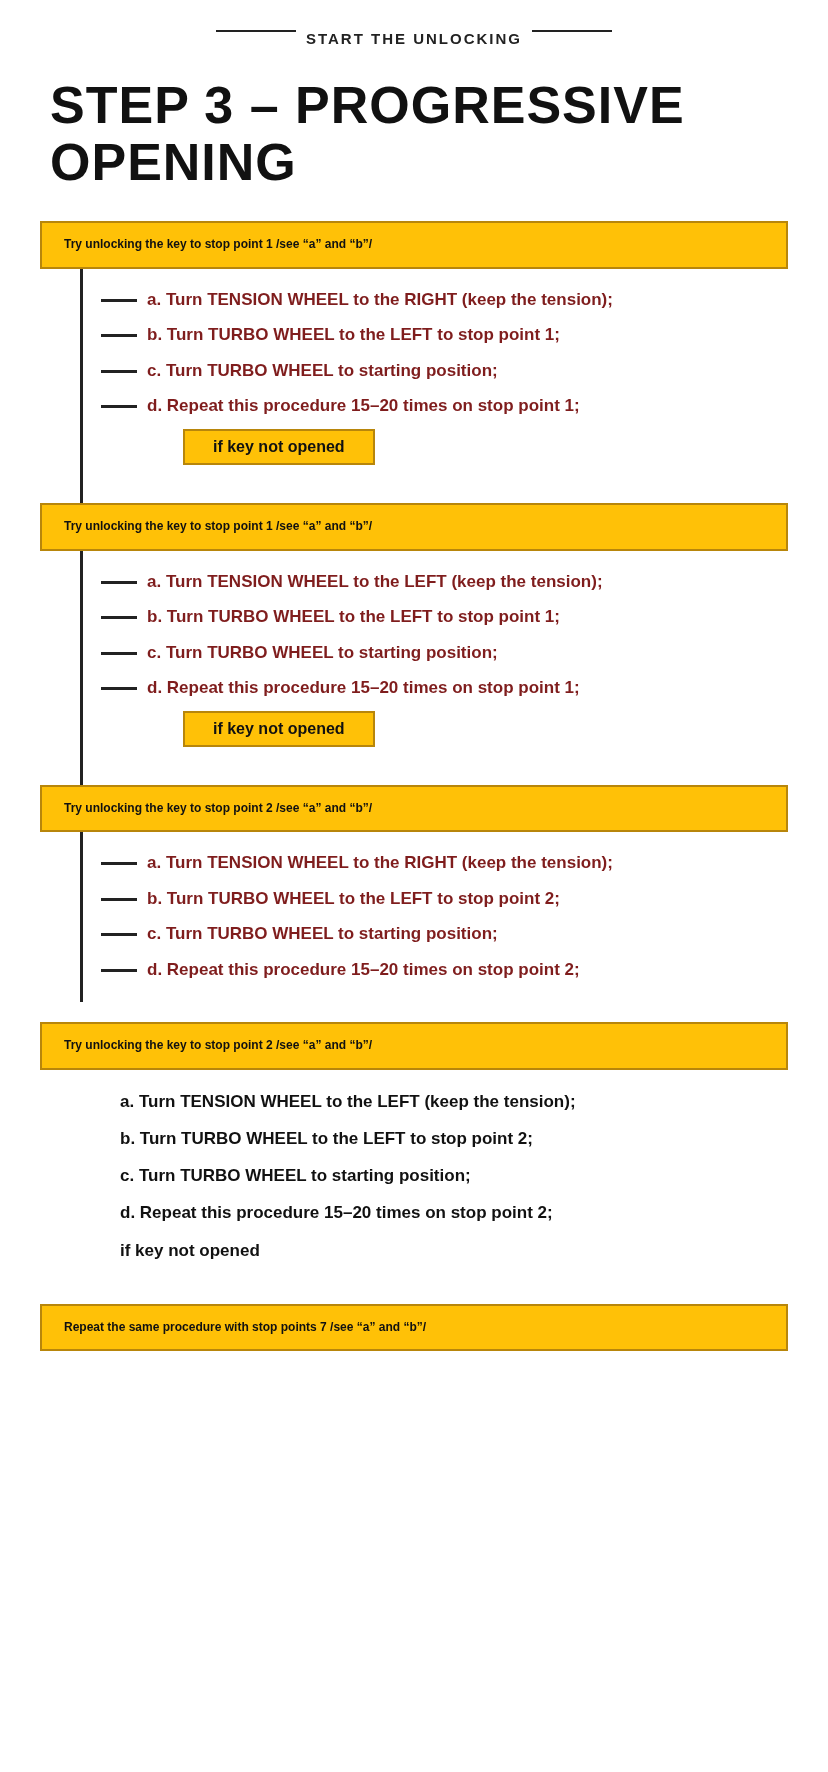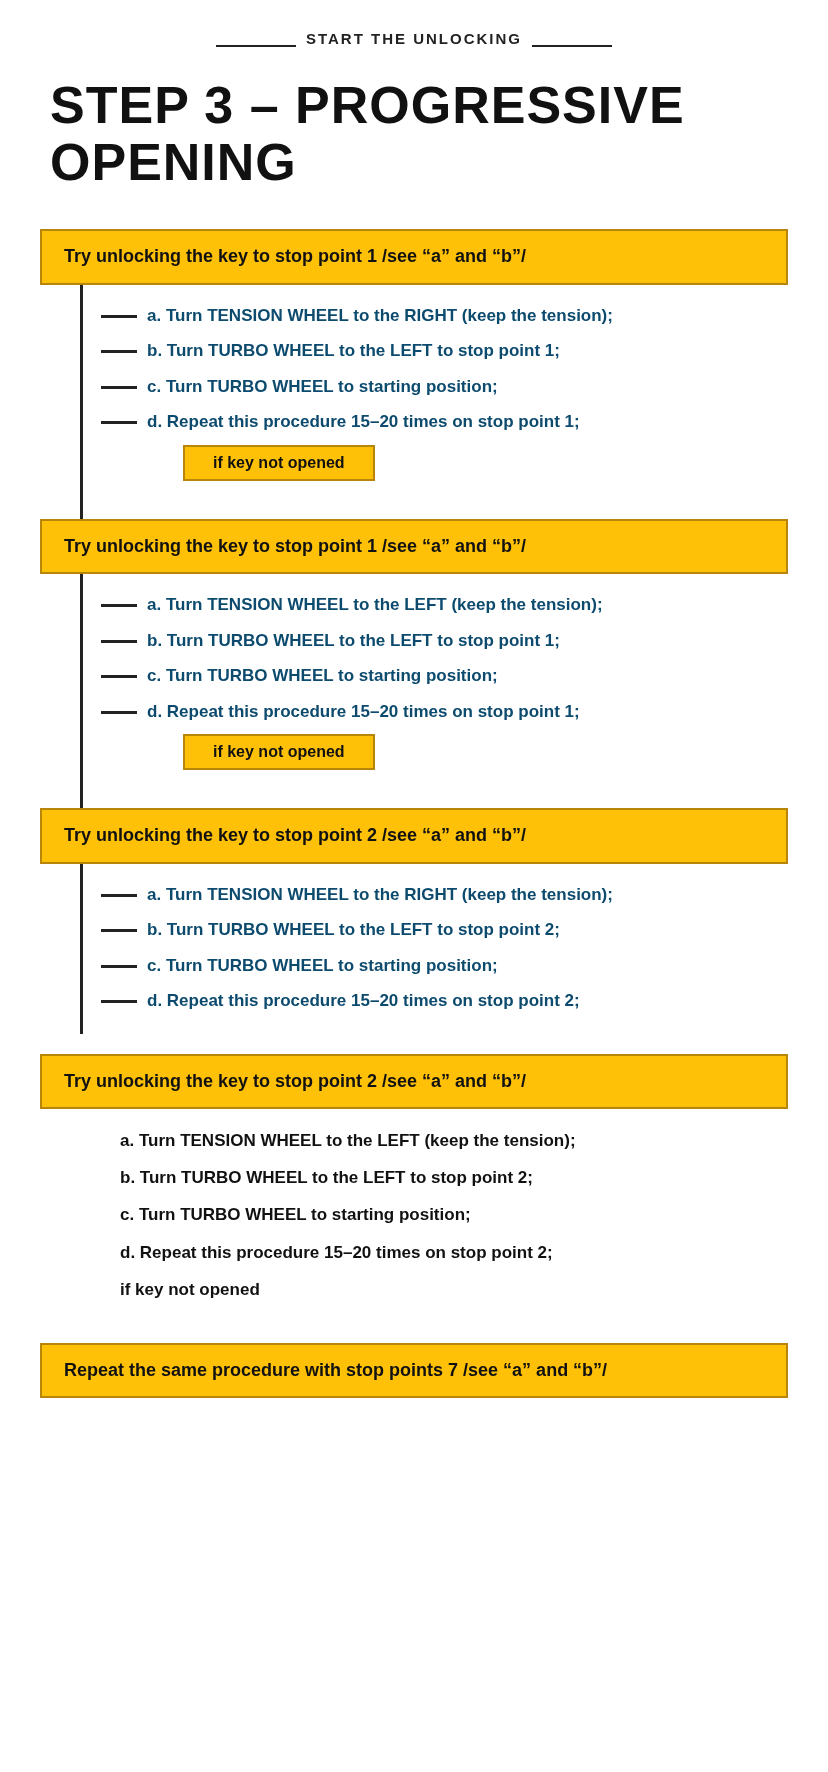--- a/index.html
+++ b/index.html
@@ -20,21 +20,21 @@
     }
 
     .top-header {
       text-align: center;
       margin-bottom: 30px;
       position: relative;
     }
 
     .top-header-line {
       display: flex;
-      align-items: flex-end;
+      align-items: flex-start;
       justify-content: center;
       gap: 10px;
     }
 
     .header-rule {
       flex: 0 0 80px;
       height: 2px;
       background: #222;
     }
 
@@ -46,35 +46,35 @@
       color: #222;
       text-transform: uppercase;
     }
 
     .step-title {
       font-family: 'Arial Black', 'Impact', sans-serif;
       font-size: 52px;
       font-weight: 900;
       color: #111;
       text-transform: uppercase;
-      margin: 30px 0 38px 10px;
+      margin: 30px 0 30px 10px;
       line-height: 1.1;
       letter-spacing: 1px;
     }
 
     .section-block {
       margin-bottom: 0;
     }
 
     .yellow-banner {
       background: #FFC107;
       border: 2.5px solid #b8860b;
       padding: 14px 22px;
       font-family: 'Arial Black', sans-serif;
-      font-size: 18px;
+      font-size: 12px;
       font-weight: 900;
       color: #111;
       text-transform: none;
       line-height: 1.3;
       margin-bottom: 0;
     }
 
     .steps-container {
       border-left: 3px solid #222;
       margin-left: 40px;
@@ -95,21 +95,21 @@
       height: 3px;
       background: #222;
       margin-top: 12px;
       margin-right: 10px;
     }
 
     .step-text {
       font-family: 'Arial', sans-serif;
       font-size: 17px;
       font-weight: 700;
-      color: #0c4a6e;
+      color: #7f1d1d;
       line-height: 1.5;
     }
 
     .if-not-opened {
       display: flex;
       align-items: center;
       margin-left: 18px;
       margin-top: 6px;
       margin-bottom: 8px;
       padding-left: 18px;

